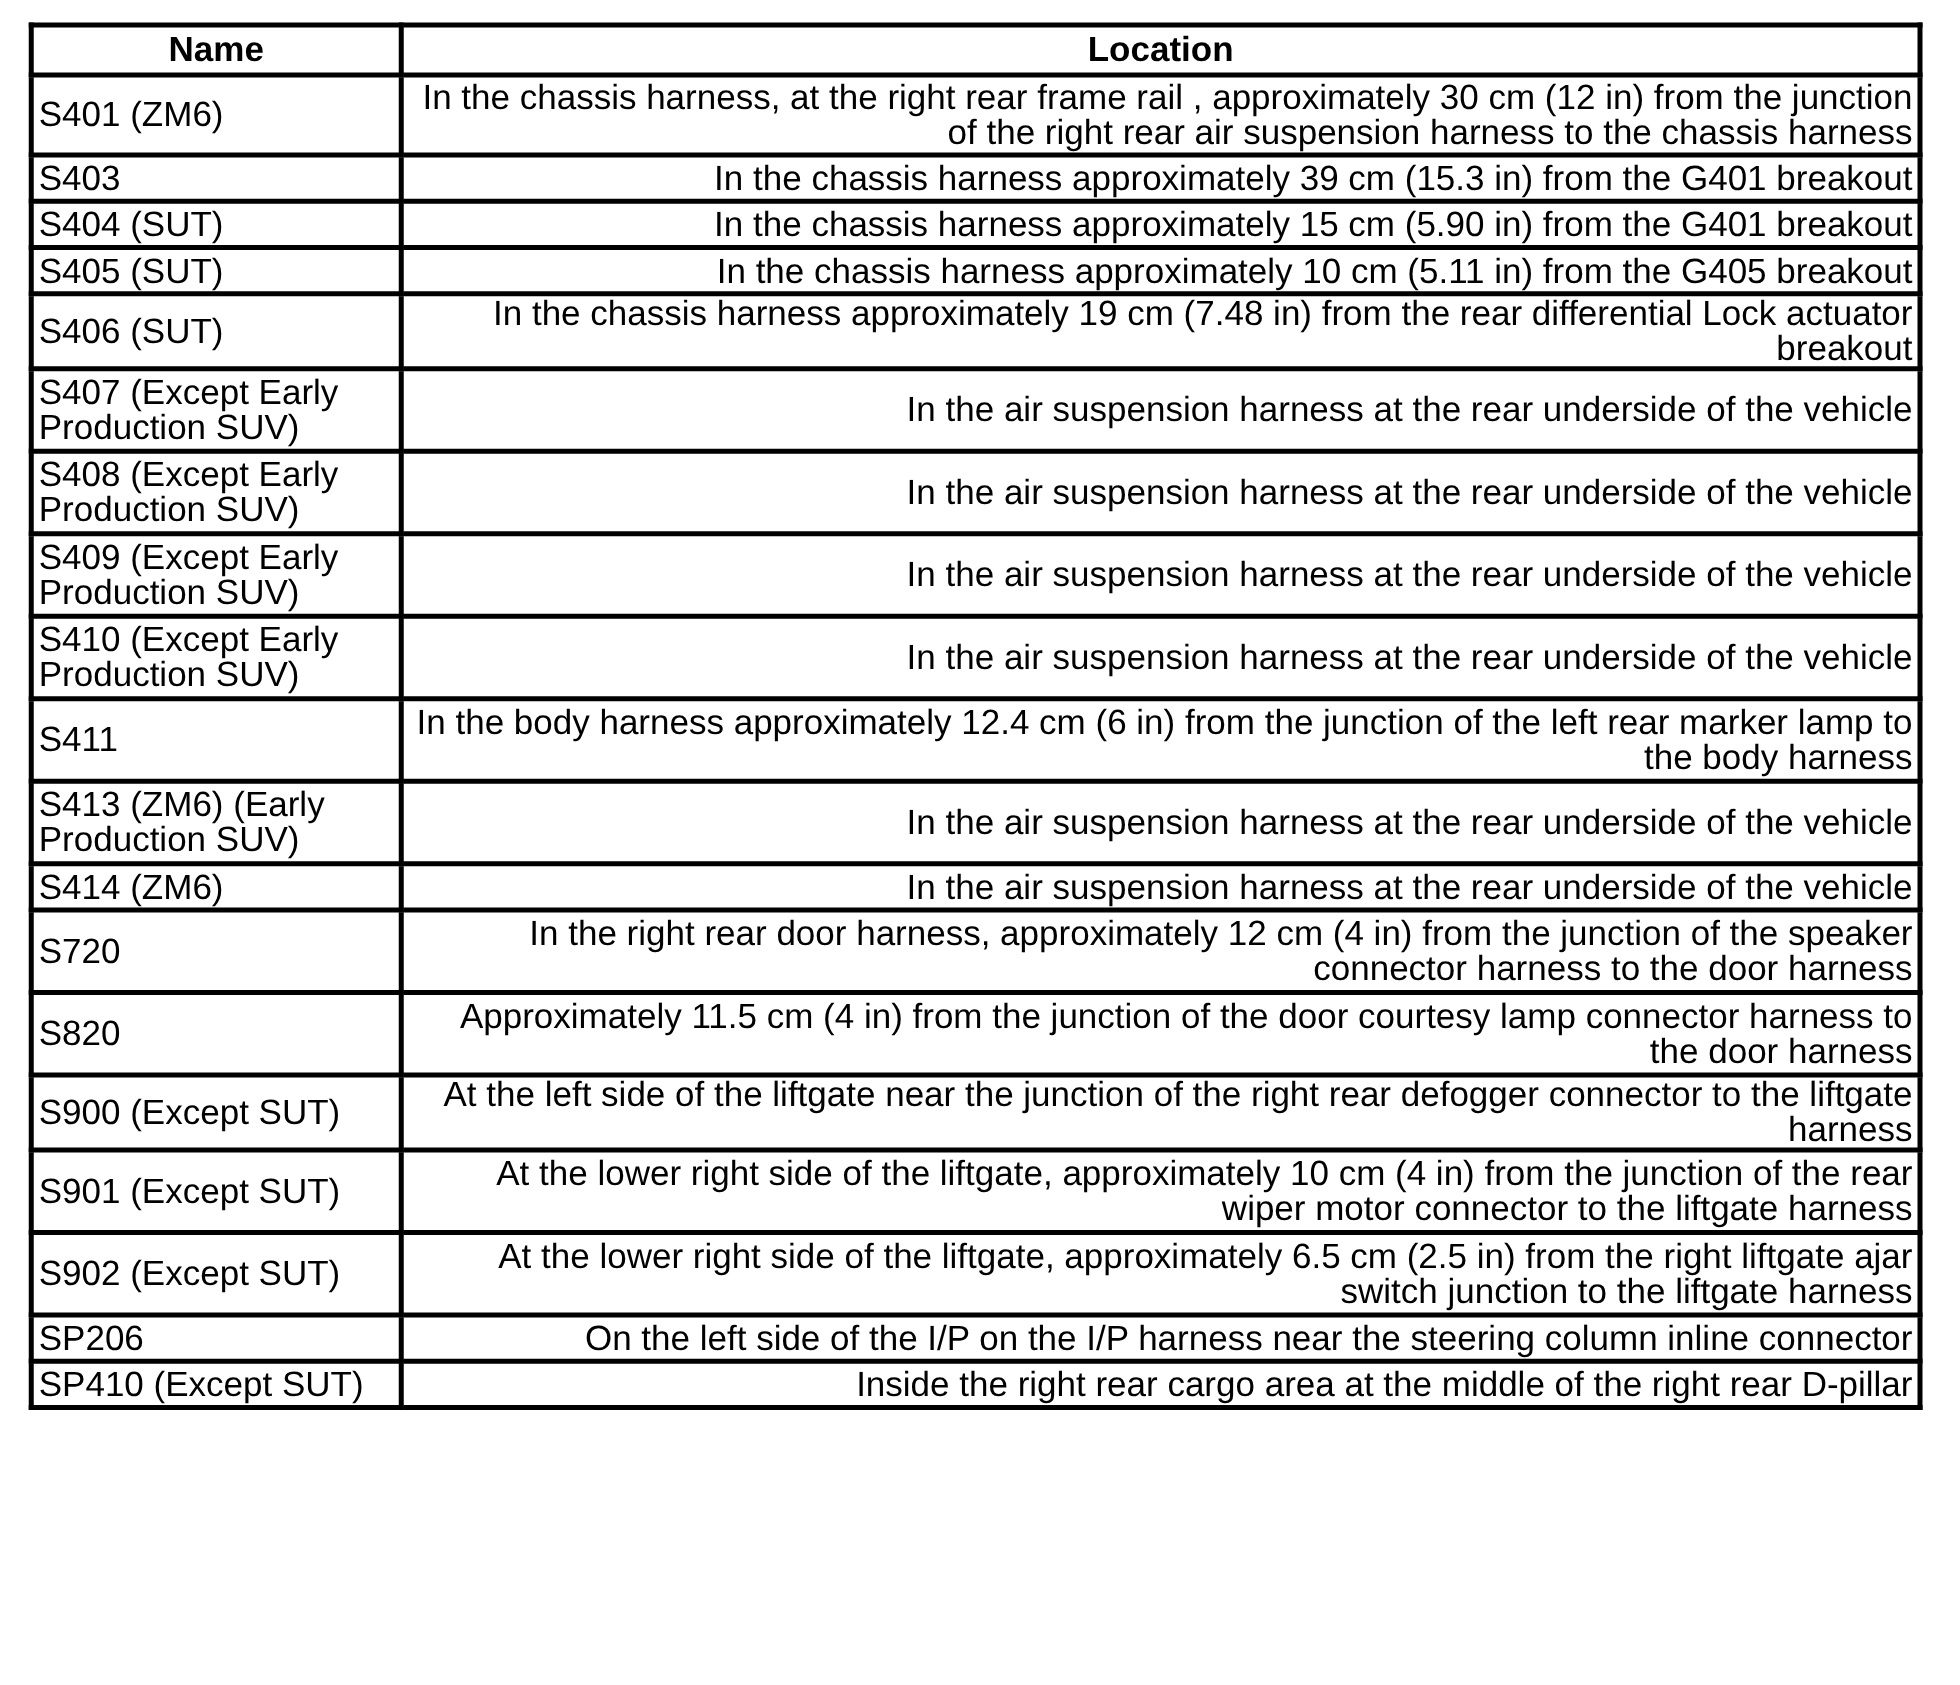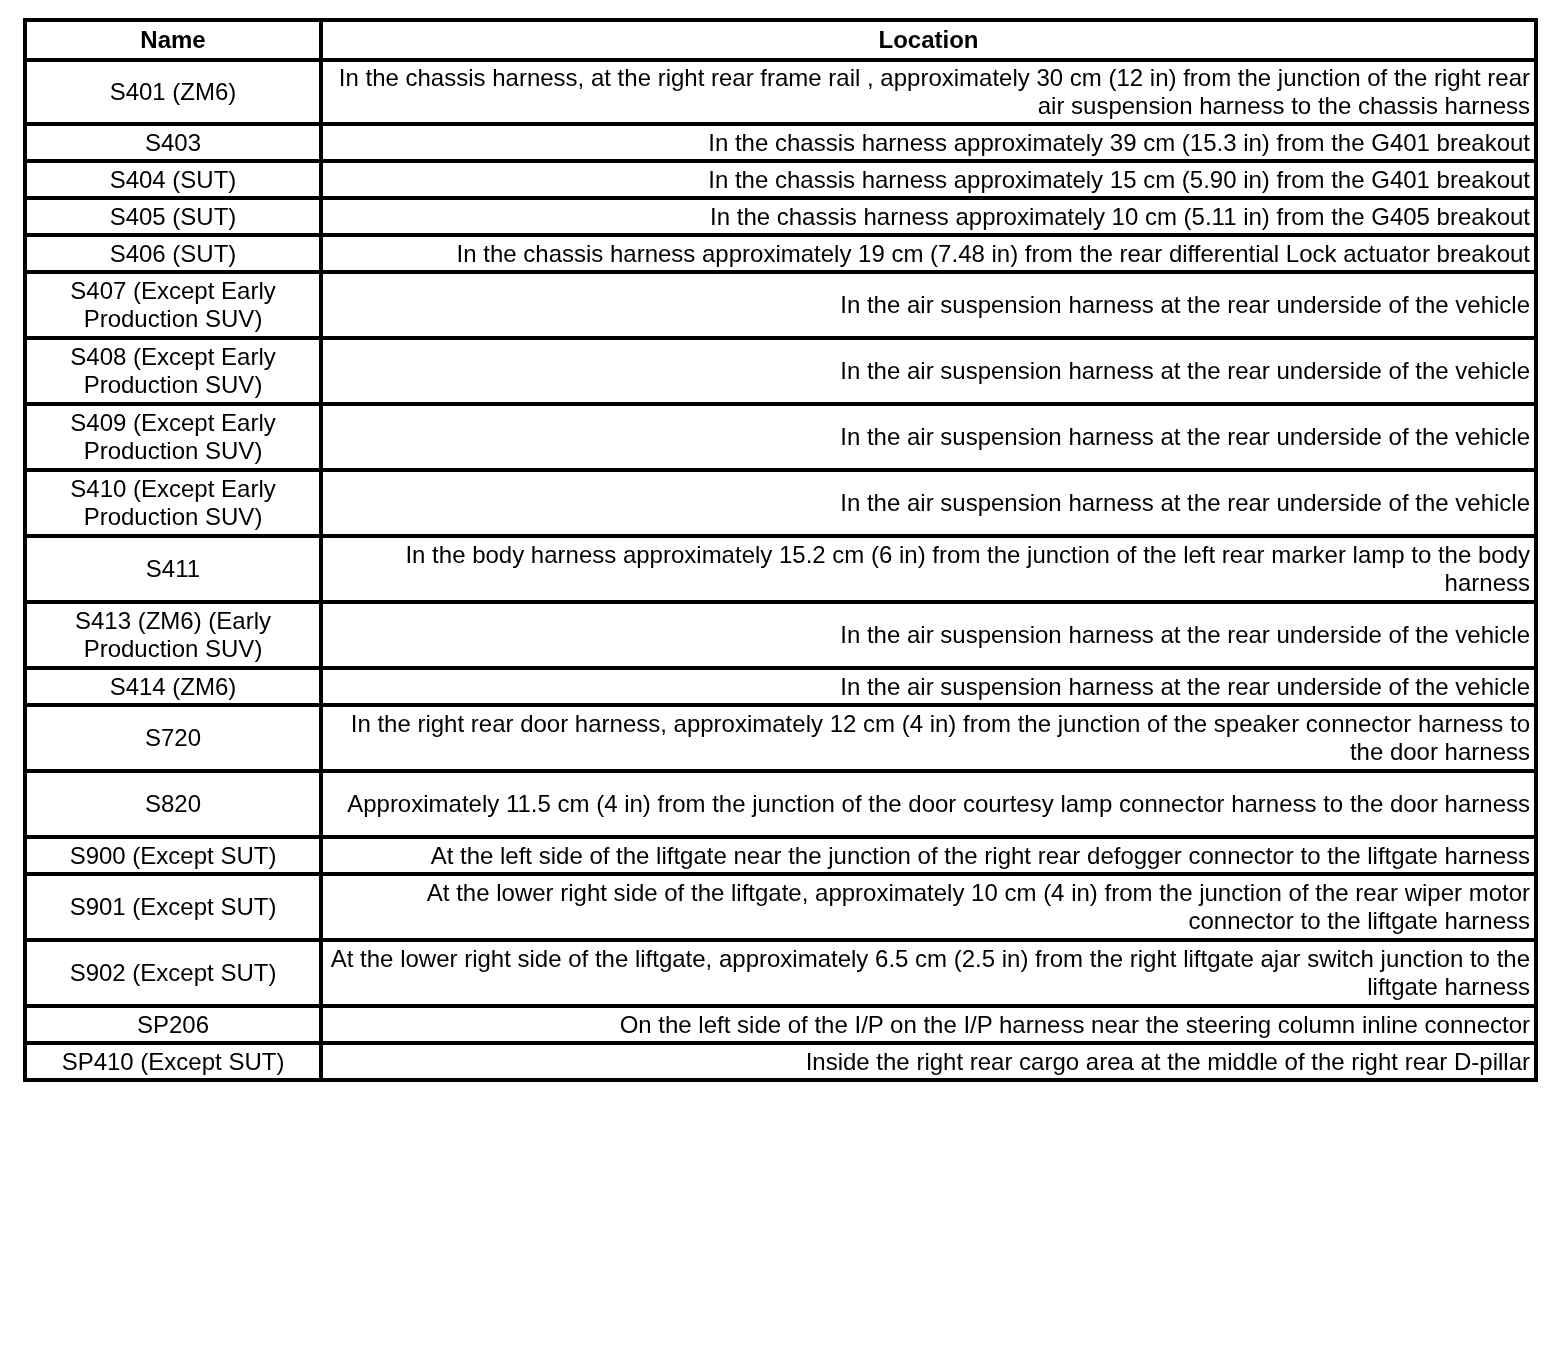--- a/index.html
+++ b/index.html
@@ -2,32 +2,32 @@
 <html><head>
 <meta charset="utf-8">
 <style>
   html, body { margin: 0; padding: 0; background: #ffffff; }
   body { width: 1568px; height: 1348px; position: relative; overflow: hidden; }
   .tbl {
     position: absolute; left: 23px; top: 18px;
     width: 1515px;
     border-collapse: collapse;
     font-family: "Liberation Sans", "DejaVu Sans", sans-serif;
-    font-size: 24px;
+    font-size: 28px;
     color: #000000;
     table-layout: fixed;
   }
   .tbl td, .tbl th {
     border: 4px solid #000000;
     padding: 0;
     vertical-align: middle;
     line-height: 28px;
   }
   .tbl th { font-weight: bold; text-align: center; height: 36px; }
-  .tbl td.name { text-align: center; padding: 0 4px; }
+  .tbl td.name { padding: 0 4px; }
   .tbl td.loc { text-align: right; padding: 0 4px 0 5px; }
   .tbl tr.h1 td { height: 33px; }
   .tbl tr.h2 td { height: 62px; }
   .tbl tr.h0 td { height: 60px; }
   .col-name { width: 296px; }
 </style>
 </head>
 <body>
 
 <table class="tbl">
@@ -73,21 +73,21 @@
       <tr class="h2">
         <td class="name">S409 (Except Early Production SUV)</td>
         <td class="loc">In the air suspension harness at the rear underside of the vehicle</td>
       </tr>
       <tr class="h2">
         <td class="name">S410 (Except Early Production SUV)</td>
         <td class="loc">In the air suspension harness at the rear underside of the vehicle</td>
       </tr>
       <tr class="h2">
         <td class="name">S411</td>
-        <td class="loc">In the body harness approximately 15.2 cm (6 in) from the junction of the left rear marker lamp to the body harness</td>
+        <td class="loc">In the body harness approximately 12.4 cm (6 in) from the junction of the left rear marker lamp to the body harness</td>
       </tr>
       <tr class="h2">
         <td class="name">S413 (ZM6) (Early Production SUV)</td>
         <td class="loc">In the air suspension harness at the rear underside of the vehicle</td>
       </tr>
       <tr class="h1">
         <td class="name">S414 (ZM6)</td>
         <td class="loc">In the air suspension harness at the rear underside of the vehicle</td>
       </tr>
       <tr class="h2">

